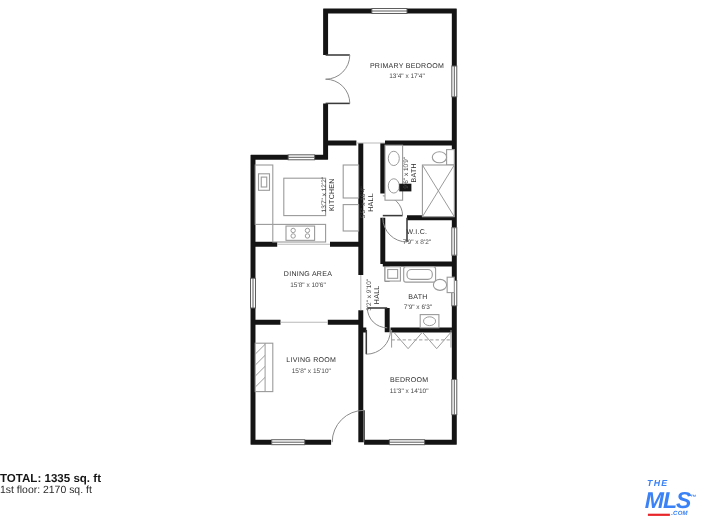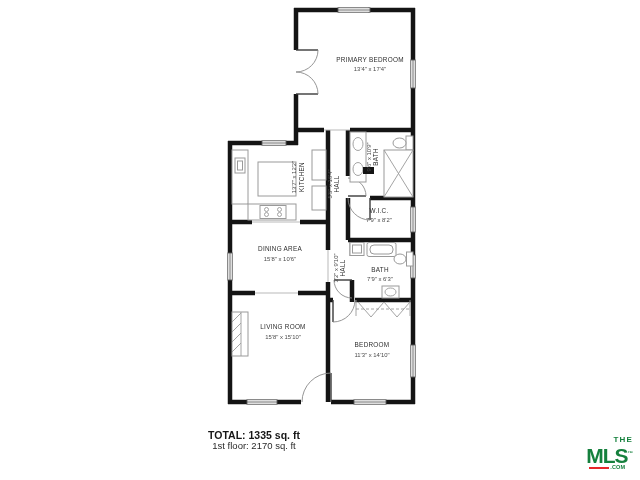--- a/index.html
+++ b/index.html
@@ -15,26 +15,26 @@
   .win line{stroke:#5a5a5a;stroke-width:0.9;}
   .door-arc{stroke:#8a8a8a;stroke-width:0.9;fill:none;}
   .door-panel{stroke:#3a3a3a;stroke-width:1.4;fill:none;}
   .fix{stroke:#9a9a9a;stroke-width:1;fill:#ffffff;}
   .fix-line{stroke:#9a9a9a;stroke-width:0.9;fill:none;}
   .stub{fill:#141414;stroke:none;}
   .rn{font-family:"Liberation Sans",sans-serif;font-size:6.4px;fill:#2d2d2d;letter-spacing:.25px;}
   .rd{font-family:"Liberation Sans",sans-serif;font-size:5.9px;fill:#4a4a4a;}
 
   
-  .summary{position:absolute;left:0;top:429px;width:508px;text-align:center;color:#161616;}
+  .summary{position:absolute;left:0;top:429px;width:508px;color:#161616;}
   .summary-total{font-size:10.5px;font-weight:bold;line-height:12px;}
   .summary-line{font-size:9.5px;line-height:10.5px;color:#2a2a2a;}
 
   
-  .logo{position:absolute;right:7px;top:436px;color:#15803d;font-weight:bold;line-height:1;text-align:right;}
+  .logo{position:absolute;right:7px;top:436px;color:#3b82f6;font-style:italic;font-weight:bold;line-height:1;text-align:left;}
   .logo-the{font-size:8px;letter-spacing:1.2px;padding-left:2px;}
   .logo-mls{font-size:21px;letter-spacing:-1px;margin-top:1px;}
   .logo-mls .tm{font-size:5.5px;vertical-align:super;letter-spacing:0;}
   .logo-bottom{display:flex;align-items:center;gap:1px;margin-top:-1px;padding-left:3px;}
   .logo-bar{display:inline-block;width:20px;height:2.5px;background:#e8252a;}
   .logo-com{font-size:5.5px;font-weight:bold;letter-spacing:.2px;}
 </style>
 </head>
 <body>
 

